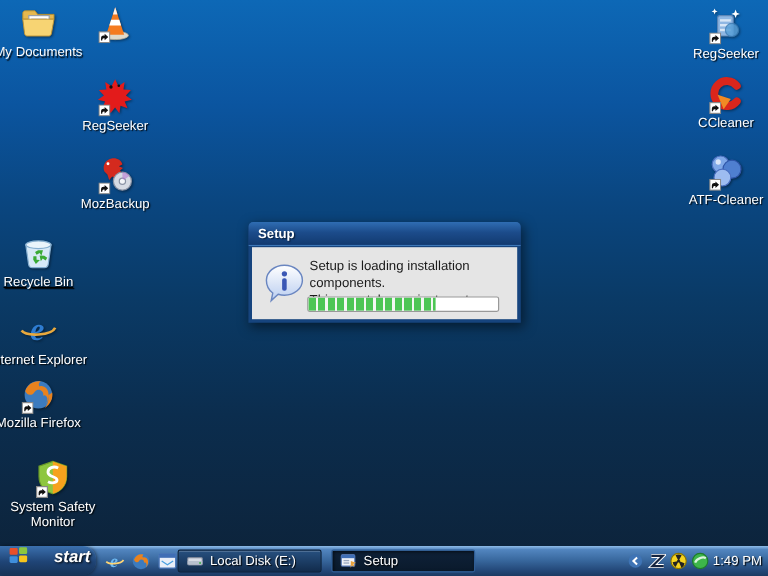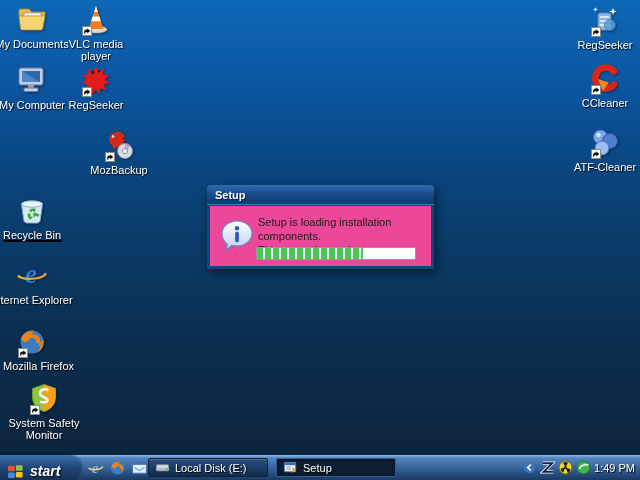--- a/index.html
+++ b/index.html
@@ -15,31 +15,31 @@
   .sc svg{width:10px;height:10px;display:block}
   .lbl{position:relative;left:-10px;width:84px;margin-top:3px;font-size:11px;line-height:12px;
        color:#fff;text-shadow:1px 1px 1px rgba(0,0,0,.95)}
   
   .dialog{position:absolute;left:207px;top:185px;width:227px;height:84px;background:#16447e;
           border-radius:4px 4px 0 0;box-shadow:2px 3px 10px rgba(0,0,0,.5)}
   .titlebar{height:20px;display:flex;align-items:center;padding-left:8px;box-sizing:border-box;
             background:linear-gradient(180deg,#2f6db3 0%,#1c4c8b 45%,#123a70 100%);
             border-radius:4px 4px 0 0;border-bottom:1px solid #3e78b8}
   .titlebar .ttl{color:#fff;font-weight:bold;font-size:11px;text-shadow:1px 1px 1px #081f3e}
-  .dbody{position:absolute;left:3px;right:3px;top:21px;bottom:3px;background:#ec4899}
+  .dbody{position:absolute;left:3px;right:3px;top:21px;bottom:3px;background:#e5e5e5}
   .balloon{position:absolute;left:10px;top:13px;width:34px;height:34px}
   .balloon svg{width:34px;height:34px}
   .dmsg{position:absolute;left:48px;top:9px;font-size:11px;line-height:14px;color:#1a1a1a;width:172px}
   .pbar{position:absolute;left:46px;top:41px;width:160px;height:13px;background:#fff;
         border:1px solid #999;border-radius:2px;overflow:hidden;box-sizing:border-box}
   .pfill{height:100%;background:repeating-linear-gradient(90deg,#4cc654 0px,#4cc654 6px,#f3f7f3 6px,#f3f7f3 8px)}
   
   .taskbar{position:absolute;left:0;bottom:0;width:640px;height:25px;
            background:linear-gradient(180deg,#8fbce8 0%,#5285bf 12%,#39699f 46%,#24497a 80%,#1b3a62 100%)}
-  .start{position:absolute;left:0;top:0;height:24px;width:80px;display:flex;align-items:flex-end;gap:6px;
+  .start{position:absolute;left:0;top:0;height:24px;width:80px;display:flex;align-items:flex-start;gap:21px;
          padding-left:7px;box-sizing:border-box;cursor:pointer;
          background:linear-gradient(180deg,#3b70ae 0%,#1f4476 55%,#173357 100%);
          border-radius:0 11px 11px 0;box-shadow:1px 0 3px rgba(0,0,0,.45)}
   .start .flag{width:17px;height:15px}
   .start .txt{color:#fff;font-weight:bold;font-style:italic;font-size:14px;text-shadow:1px 1px 2px #000}
   .ql{position:absolute;left:87px;top:4px;display:flex;gap:5px}
   .qicon{width:17px;height:17px;cursor:pointer}
   .qicon svg{width:17px;height:17px}
   .taskbtn{position:absolute;top:3px;height:19px;width:120px;display:flex;align-items:center;gap:5px;
            padding:0 6px;box-sizing:border-box;border-radius:2px;font-size:11px;color:#fff;cursor:pointer;
@@ -74,46 +74,35 @@
           <ellipse cx="16" cy="26.5" rx="11" ry="3.5" fill="#ded9cb" stroke="#b5ad99" stroke-width=".7"></ellipse>
           <path d="M16 3l7.5 23h-15z" fill="#f47b20"></path>
           <path d="M12.6 13.5h6.8l1.5 4.8H11.1z" fill="#fff"></path>
           <path d="M16 3l1.9 6h-3.8z" fill="#fff" opacity=".9"></path>
         </svg><span class="sc">
           <svg viewBox="0 0 10 10">
             <rect x="0.5" y="0.5" width="9" height="9" fill="#fff" stroke="#888"></rect>
             <path d="M2.2 7.8V5.6c0-1.8 1.7-2.4 3-1.9V2.2l3 2.7-3 2.7V6.1c-1.2-.4-2 0-2 1.7z" fill="#111"></path>
           </svg>
         </span></div>
-      <div class="lbl">VLC media player</div>
-    </div>
-    <div class="dicon" style="left: 0px; top: 64px;">
-      <div class="ic"><svg viewBox="0 0 32 32">
-          <rect x="3" y="4" width="24" height="17" rx="2" fill="#c3cde2" stroke="#6b7da0"></rect>
-          <rect x="6" y="7" width="18" height="11" fill="#2f68a8"></rect>
-          <path d="M6 7l18 11H6z" fill="#4a87c8"></path>
-          <rect x="12" y="21" width="6" height="3" fill="#93a1bd"></rect>
-          <rect x="8" y="24" width="14" height="3.5" rx="1.2" fill="#c3cde2" stroke="#6b7da0"></rect>
-        </svg></div>
-      <div class="lbl">My Computer</div>
     </div>
     <div class="dicon" style="left: 64px; top: 64px;">
       <div class="ic"><svg viewBox="0 0 32 32">
           <path d="M16 2l2.6 5.8 5.2-3.4-.9 6.1 6.2.4-4.2 4.6 5 3.6-6 1.4 2.4 5.7-5.9-2-.9 6.2-3.6-4.9-3.9 4.9-.9-6.2-5.9 2 2.4-5.7-6-1.4 5-3.6-4.2-4.6 6.2-.4-.9-6.1 5.2 3.4z" fill="#e31b1b"></path>
           <circle cx="12.5" cy="8.5" r="1.4" fill="#111"></circle>
           <circle cx="19" cy="7.5" r="1.1" fill="#111"></circle>
         </svg><span class="sc">
           <svg viewBox="0 0 10 10">
             <rect x="0.5" y="0.5" width="9" height="9" fill="#fff" stroke="#888"></rect>
             <path d="M2.2 7.8V5.6c0-1.8 1.7-2.4 3-1.9V2.2l3 2.7-3 2.7V6.1c-1.2-.4-2 0-2 1.7z" fill="#111"></path>
           </svg>
         </span></div>
       <div class="lbl">RegSeeker</div>
     </div>
-    <div class="dicon" style="left: 64px; top: 129px; margin-left: 23px;">
+    <div class="dicon" style="left: 64px; top: 129px;">
       <div class="ic"><svg viewBox="0 0 32 32">
           <path d="M7 14c-2-5 1-10 6-11 4-.8 8 1 9 5l-3 1.5 3.5 1.5-2.5 2 2 2.5-4 .5-1 4-3.5-2-2.5 3-1.5-4.5z" fill="#d42a1e"></path>
           <circle cx="10" cy="7.5" r="1.2" fill="#fff"></circle>
           <circle cx="22" cy="22" r="7.5" fill="#d6dbe4" stroke="#8a93a5"></circle>
           <circle cx="22" cy="22" r="2.6" fill="#f4f6f9" stroke="#8a93a5"></circle>
           <path d="M22 14.5a7.5 7.5 0 015.8 3.2l-4.4 3a2.6 2.6 0 00-1.4-.6z" fill="#b77ad4" opacity=".6"></path>
         </svg><span class="sc">
           <svg viewBox="0 0 10 10">
             <rect x="0.5" y="0.5" width="9" height="9" fill="#fff" stroke="#888"></rect>
             <path d="M2.2 7.8V5.6c0-1.8 1.7-2.4 3-1.9V2.2l3 2.7-3 2.7V6.1c-1.2-.4-2 0-2 1.7z" fill="#111"></path>
@@ -133,21 +122,21 @@
         </svg></div>
       <div class="lbl">Recycle Bin</div>
     </div>
     <div class="dicon" style="left: 0px; top: 259px;">
       <div class="ic"><svg viewBox="0 0 32 32">
           <text x="15" y="24" text-anchor="middle" font-family="Liberation Serif,serif" font-style="italic" font-weight="bold" font-size="27" fill="#2e7cd1">e</text>
           <path d="M2 16.5C5.5 21.5 27 21 30 14.2" stroke="#e9a93d" stroke-width="2.2" fill="none"></path>
         </svg></div>
       <div class="lbl">Internet Explorer</div>
     </div>
-    <div class="dicon" style="left: 0px; top: 325px; text-align: right;">
+    <div class="dicon" style="left: 0px; top: 312px;">
       <div class="ic"><svg viewBox="0 0 32 32">
           <circle cx="16" cy="17" r="11.5" fill="#3c7bbf"></circle>
           <path d="M5 14c2-6 8-9 13-8-2 1-2 3-1 4 3-1 6 1 7 4 1 4 .5 8-2 11 4-6-1-9-2-7 1-4-3-6-5-5-3 1-2 4-6 4-2 0-3-1.5-4-3z" fill="#e8821e"></path>
           <path d="M27.5 15c.8 5-1.5 10.5-6.5 13 3-3 4-7.5 3-10.5z" fill="#e8821e"></path>
         </svg><span class="sc">
           <svg viewBox="0 0 10 10">
             <rect x="0.5" y="0.5" width="9" height="9" fill="#fff" stroke="#888"></rect>
             <path d="M2.2 7.8V5.6c0-1.8 1.7-2.4 3-1.9V2.2l3 2.7-3 2.7V6.1c-1.2-.4-2 0-2 1.7z" fill="#111"></path>
           </svg>
         </span></div>

